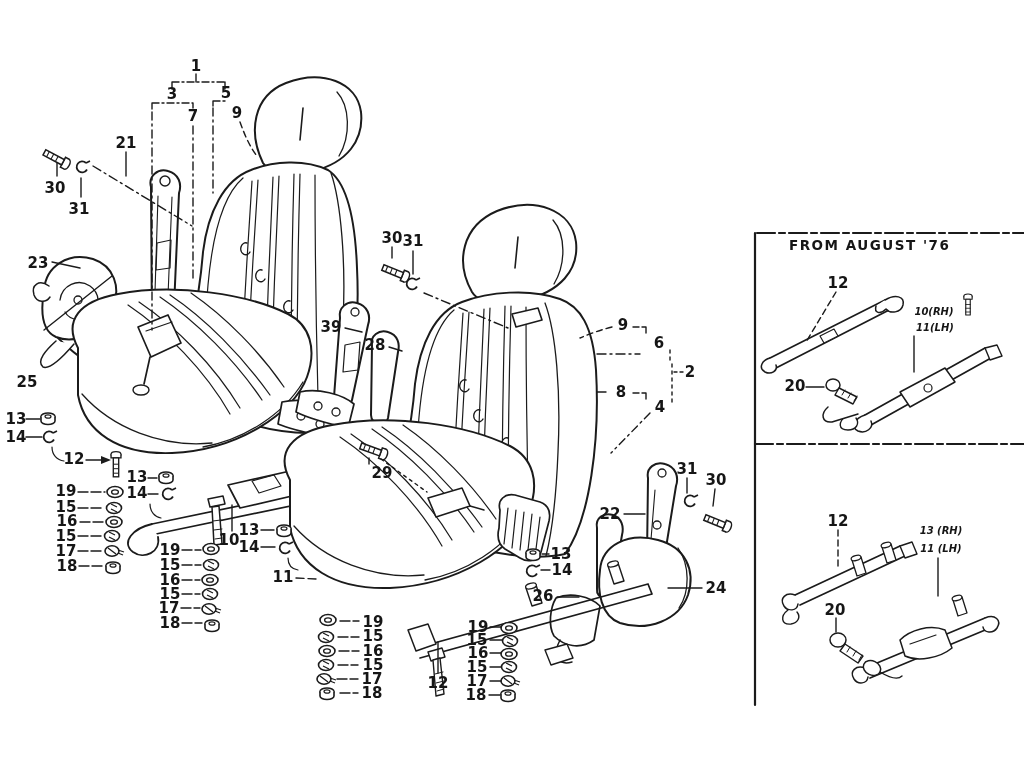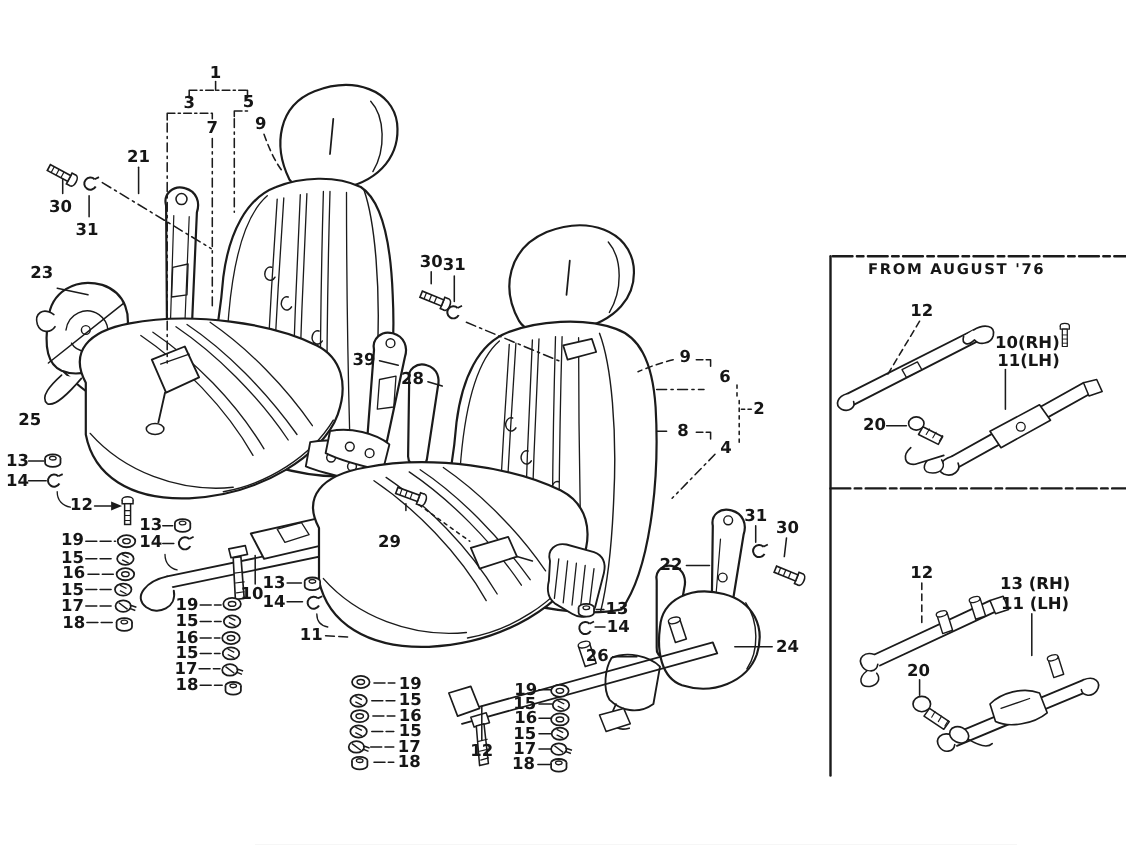--- a/index.html
+++ b/index.html
@@ -2,21 +2,21 @@
 <html><head>
 <meta charset="utf-8">
 <style>
   html,body{margin:0;padding:0;background:#e8e8e8;}
   #page{position:relative;width:1024px;height:768px;background:#ffffff;overflow:hidden;
         font-family:"DejaVu Sans",sans-serif;}
   #art{position:absolute;left:0;top:0;}
   #callout-layer{position:absolute;left:0;top:0;width:1024px;height:768px;pointer-events:none;}
   .co{position:absolute;transform:translate(-50%,-50%);color:#161616;
       font:700 15px/1 "DejaVu Sans",sans-serif;letter-spacing:0px;white-space:nowrap;}
-  .co.small{font-size:15px;font-weight:700;}
+  .co.small{font-size:10px;font-weight:700;font-style:italic;}
   .inset-header{position:absolute;color:#161616;font:700 13.5px/1.25 "DejaVu Sans",sans-serif;
       letter-spacing:1.5px;white-space:pre;}
 </style>
 </head>
 <body>
 
 <div id="page">
 
 <svg id="art" width="1024" height="768" viewBox="0 0 1024 768">
   <defs>
@@ -329,21 +329,21 @@
 <div id="callout-layer">
   <div class="inset-header" style="left:789px;top:237px;">FROM AUGUST '76</div>
 <span class="co" style="left: 196px; top: 66px;">1</span>
       <span class="co" style="left: 172px; top: 94px;">3</span>
       <span class="co" style="left: 226px; top: 93px;">5</span>
       <span class="co" style="left: 193px; top: 116px;">7</span>
       <span class="co" style="left: 237px; top: 113px;">9</span>
       <span class="co" style="left: 126px; top: 143px;">21</span>
       <span class="co" style="left: 55px; top: 188px;">30</span>
       <span class="co" style="left: 79px; top: 209px;">31</span>
-      <span class="co" style="left: 38px; top: 248px;">23</span>
+      <span class="co" style="left: 38px; top: 263px;">23</span>
       <span class="co" style="left: 27px; top: 334px; margin-top: 48px;">25</span>
       <span class="co" style="left: 16px; top: 419px;">13</span>
       <span class="co" style="left: 16px; top: 437px;">14</span>
       <span class="co" style="left: 74px; top: 459px;">12</span>
       <span class="co" style="left: 66px; top: 491px;">19</span>
       <span class="co" style="left: 66px; top: 507px;">15</span>
       <span class="co" style="left: 67px; top: 521px;">16</span>
       <span class="co" style="left: 66px; top: 536px;">15</span>
       <span class="co" style="left: 66px; top: 551px;">17</span>
       <span class="co" style="left: 67px; top: 566px;">18</span>
@@ -356,21 +356,21 @@
       <span class="co" style="left: 169px; top: 608px;">17</span>
       <span class="co" style="left: 170px; top: 623px;">18</span>
       <span class="co" style="left: 229px; top: 540px;">10</span>
       <span class="co" style="left: 249px; top: 530px;">13</span>
       <span class="co" style="left: 249px; top: 547px;">14</span>
       <span class="co" style="left: 283px; top: 577px;">11</span>
       <span class="co" style="left: 331px; top: 327px;">39</span>
       <span class="co" style="left: 375px; top: 345px;">28</span>
       <span class="co" style="left: 392px; top: 238px;">30</span>
       <span class="co" style="left: 413px; top: 241px;">31</span>
-      <span class="co" style="left: 354px; top: 473px; margin-top: 20px;">29</span>
+      <span class="co" style="left: 382px; top: 473px;">29</span>
       <span class="co" style="left: 373px; top: 622px;">19</span>
       <span class="co" style="left: 373px; top: 636px;">15</span>
       <span class="co" style="left: 373px; top: 651px;">16</span>
       <span class="co" style="left: 373px; top: 665px;">15</span>
       <span class="co" style="left: 372px; top: 679px;">17</span>
       <span class="co" style="left: 372px; top: 693px;">18</span>
       <span class="co" style="left: 438px; top: 683px;">12</span>
       <span class="co" style="left: 478px; top: 627px;">19</span>
       <span class="co" style="left: 477px; top: 640px;">15</span>
       <span class="co" style="left: 478px; top: 653px;">16</span>

